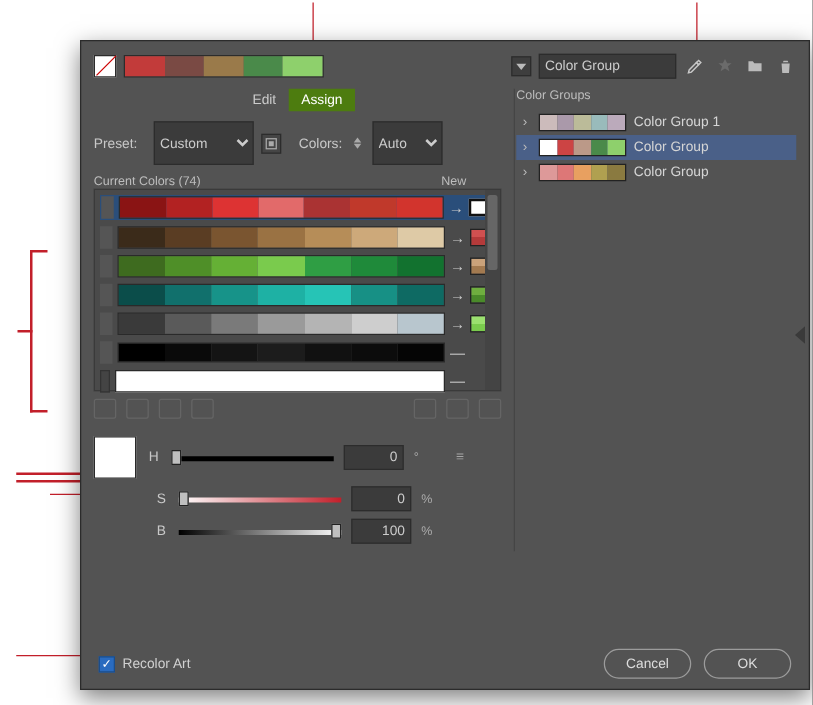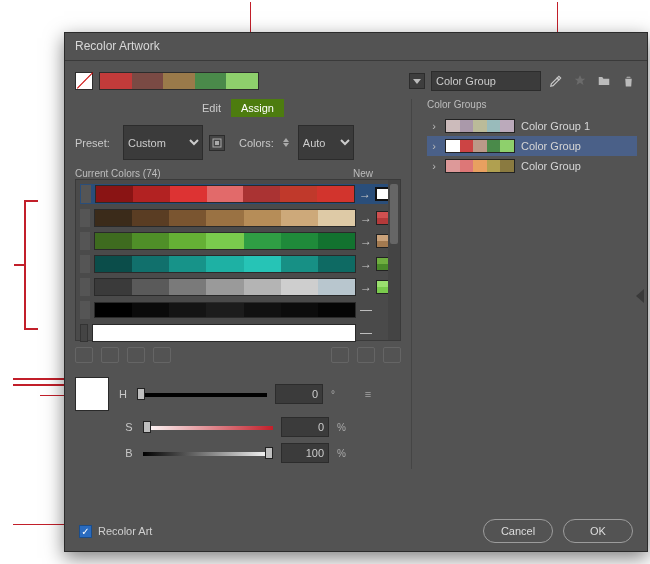--- a/index.html
+++ b/index.html
@@ -27,21 +27,21 @@
   .flexspace{flex:1;}
   .dd{width:16px;height:16px;background:#3e3e3e;border:1px solid #2c2c2c;display:flex;align-items:center;justify-content:center;}
   .chev::after{content:"";border-left:4px solid transparent;border-right:4px solid transparent;border-top:5px solid #bbb;}
   .txtin{background:#3b3b3b;color:#ccc;font-size:11px;border:1px solid #2c2c2c;height:20px;padding:2px 4px;}
   .grpname{width:110px;}
   .iconbtn{width:18px;height:18px;display:flex;align-items:center;justify-content:center;color:#a6a6a6;}
   .iconbtn.dis{opacity:.45;}
 
   .body{display:flex;padding:0 10px 6px 10px;gap:10px;}
   .leftp{width:326px;}
-  .rightp{flex:1;border-left:1px solid #454545;padding-left:15px;position:relative;}
+  .rightp{flex:1;border-left:1px solid #454545;padding-left:1px;position:relative;}
   .tabs{display:flex;justify-content:center;gap:0;margin-bottom:8px;}
   .tab{font-size:11px;padding:3px 10px;color:#ccc;}
   .tab.active{background:#4d7c0f;color:#fff;}
   .row{display:flex;align-items:center;gap:6px;font-size:11px;color:#c8c8c8;margin:6px 0;}
   .row .lbl{min-width:42px;}
   .row select{background:#3b3b3b;border:1px solid #2c2c2c;color:#ccc;font-size:11px;height:35px;}
   .cclabel{font-size:10px;color:#bdbdbd;margin-top:8px;display:flex;justify-content:space-between;padding-right:28px;}
   .cclist{border:1px solid #3a3a3a;background:#4a4a4a;height:162px;padding:4px 4px;display:flex;flex-direction:column;gap:5px;position:relative;}
   .ccrow{display:flex;align-items:center;gap:4px;}
   .ccrow .handle{width:10px;height:18px;background:#555;}
@@ -91,21 +91,20 @@
 
 <div class="guide v1"></div>
 <div class="guide v2"></div>
 <div class="guide h1"></div>
 <div class="guide h1b"></div>
 <div class="guide h2"></div>
 <div class="bracket"></div>
 <div class="redline1"></div>
 
 <div class="dialog">
-  <div class="titlebar">Recolor Artwork</div>
 
   <div class="topbar">
     <div class="sw none"></div>
     <div class="palette">
       <span style="background:#c23b3a"></span>
         <span style="background:#7a4a44"></span>
       <span style="background:#9a7a4a"></span>
         <span style="background:#4a8a4a"></span>
       <span style="background:#8ed06c"></span>
     </div>

